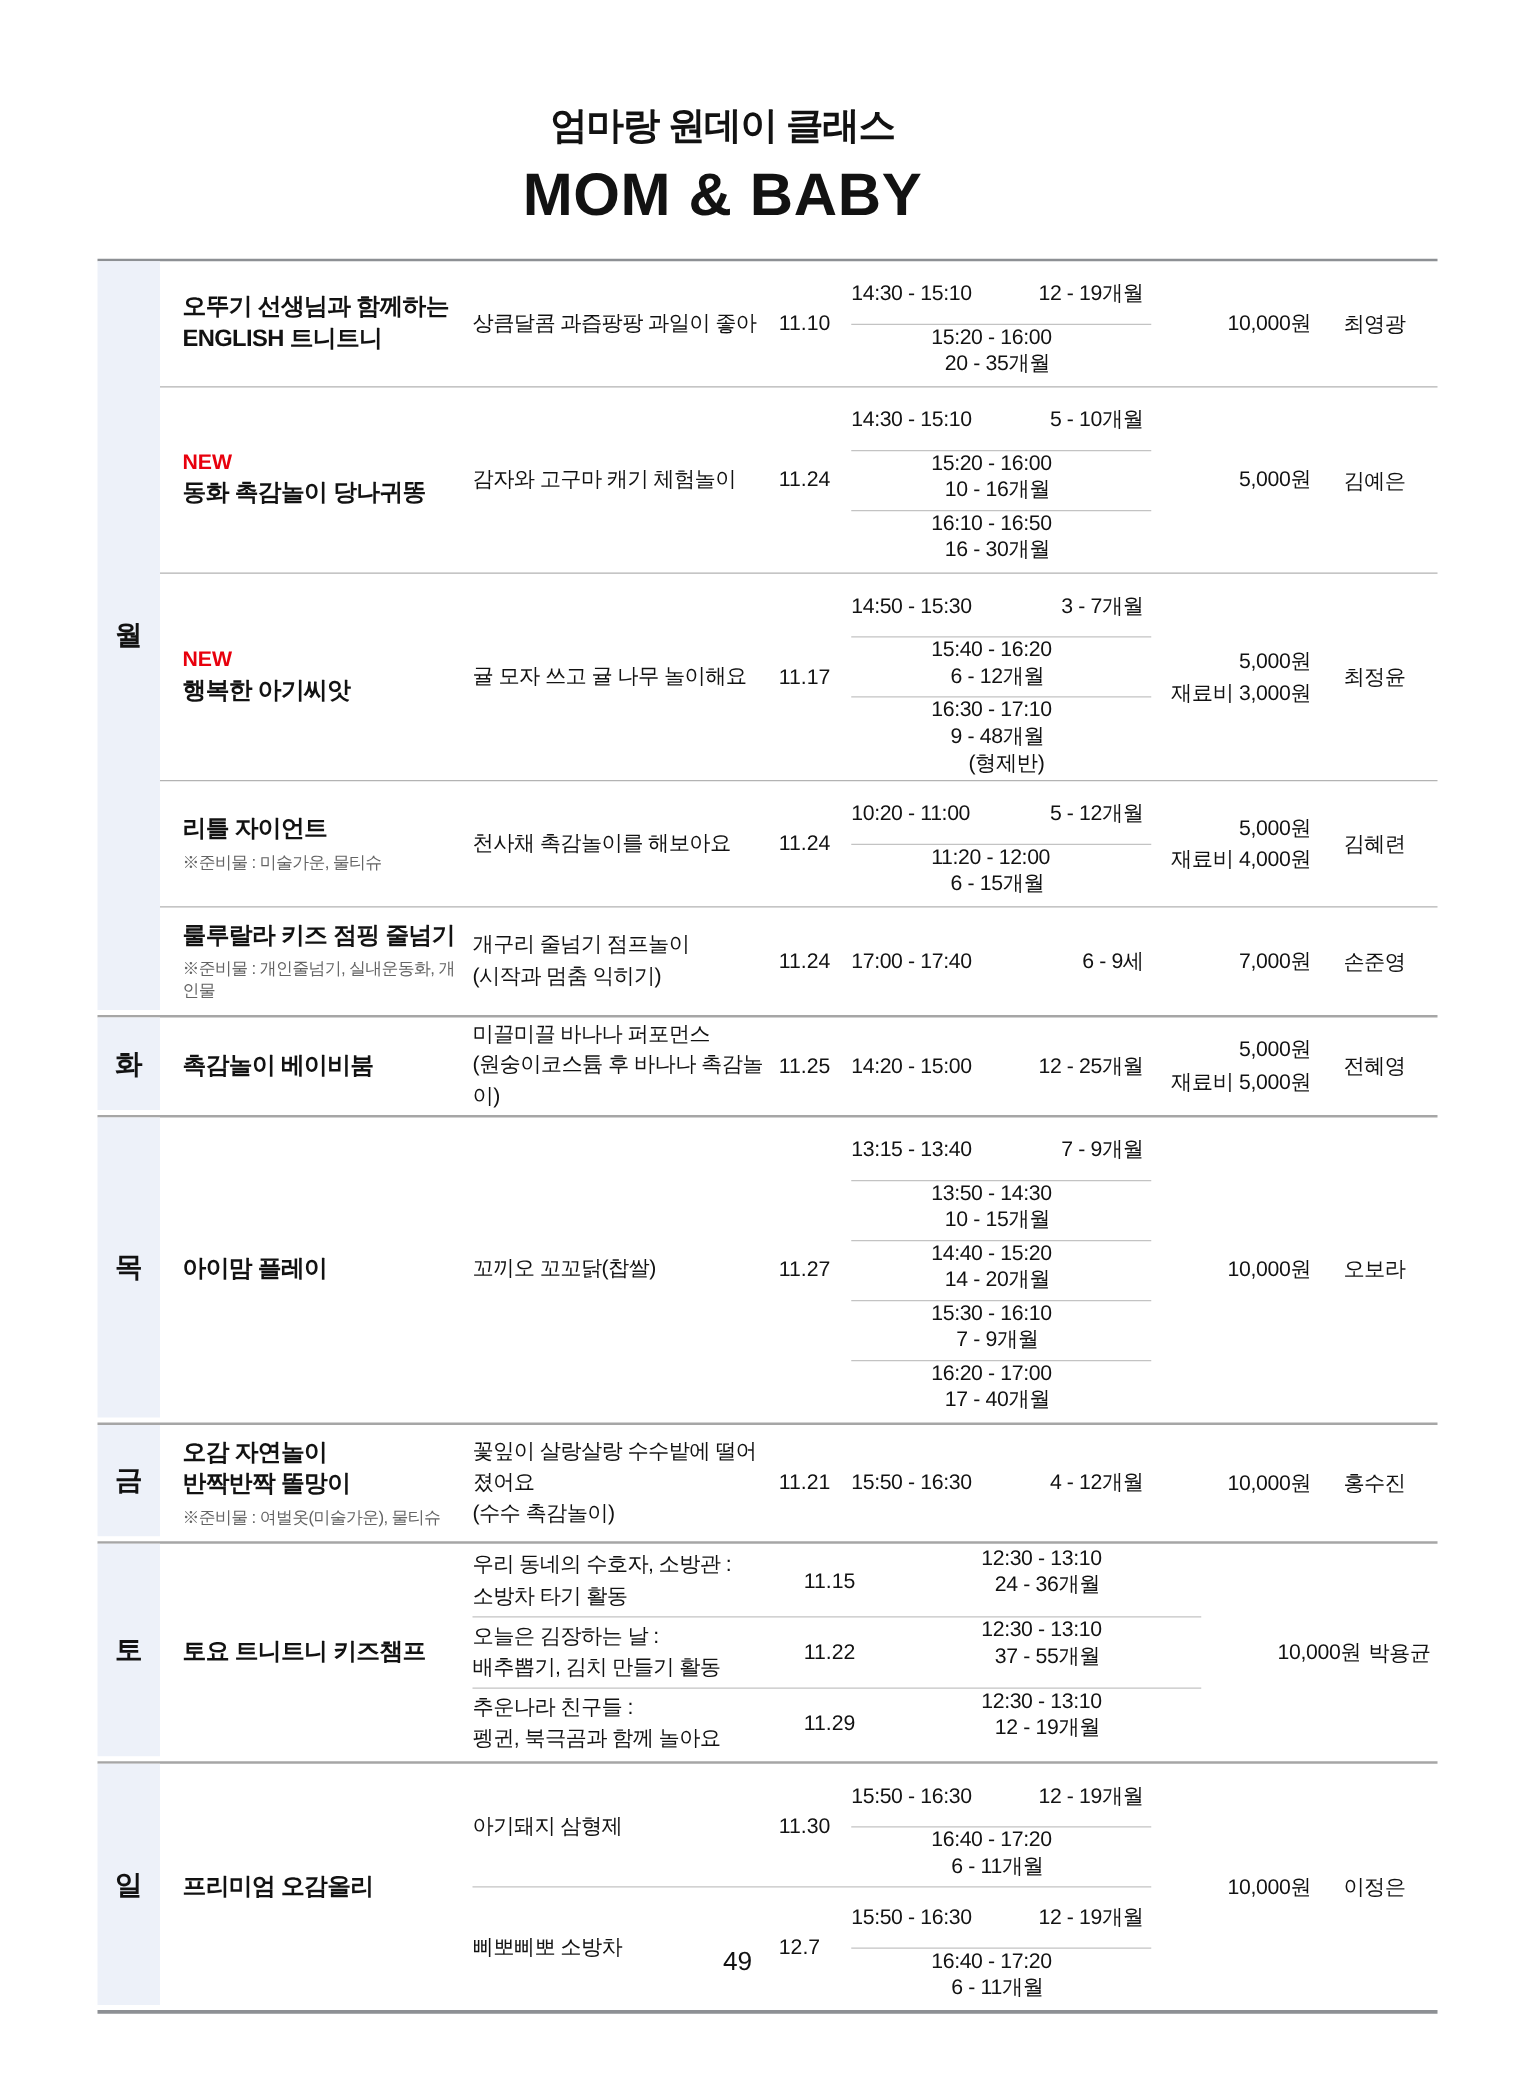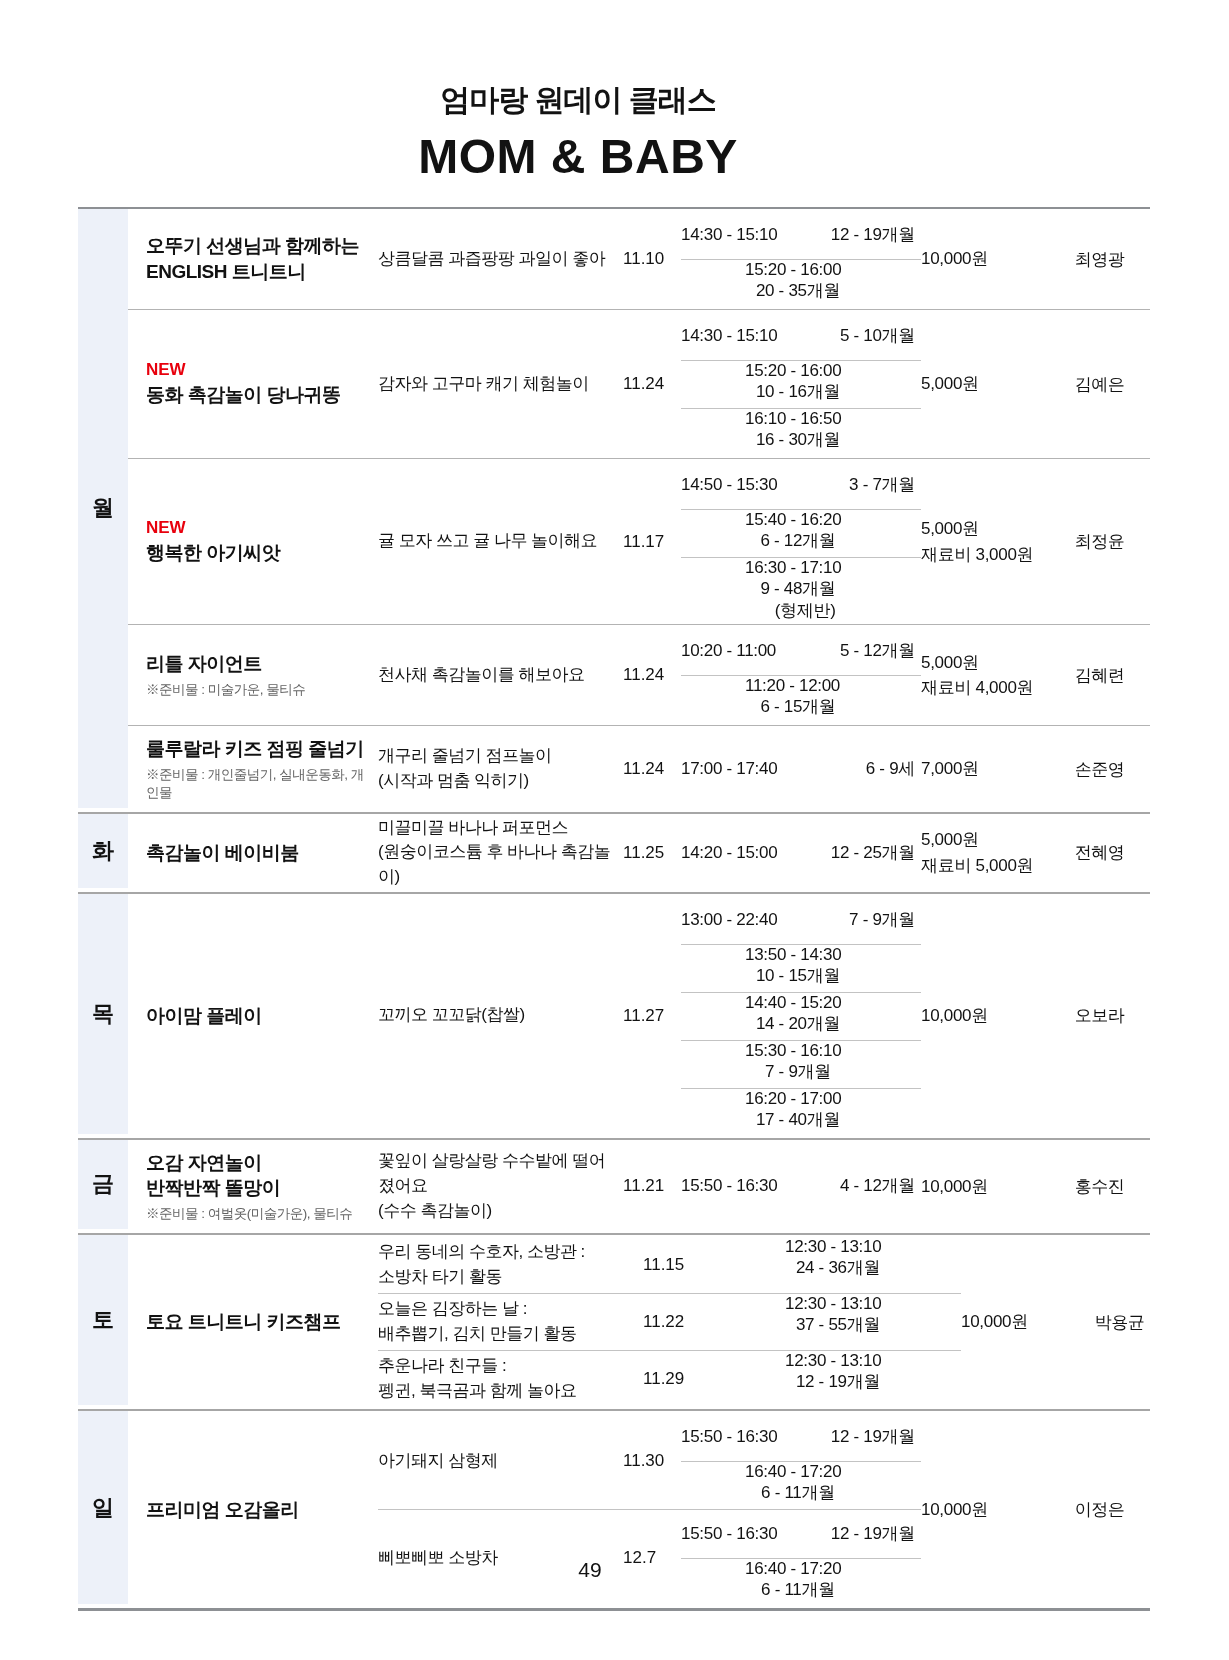--- a/index.html
+++ b/index.html
@@ -42,21 +42,21 @@
 
   .col-sched { flex:none; display:flex; align-items:center; }
   .date-cell { width:58px; flex:none; font-size:17px; font-weight:500; }
   .sessions { width:240px; display:flex; flex-direction:column;justify-content:center; }
   .session { min-height:48px; display:flex; align-items:center; width:240px; }
   .session + .session { border-top:1px solid #c3c3c3;flex-direction:column; }
   .time { width:112px; font-size:17px; font-weight:500; letter-spacing:-0.3px; }
   .age { flex:1; text-align:right; padding-right:6px; font-size:17px; font-weight:500;
          white-space:pre-line; line-height:1.3; letter-spacing:-0.3px; }
 
-  .col-price { width:128px; flex:none; font-size:17px; font-weight:500;
+  .col-price { width:128px; flex:none; text-align:right; font-size:17px; font-weight:500;
                white-space:pre-line; line-height:1.5; letter-spacing:-0.3px; }
   .col-teacher { flex:1; text-align:center; font-size:17px; font-weight:500; letter-spacing:-0.5px; }
 
   
   .acts { display:flex; flex-direction:column; }
   .act { display:flex; align-items:center; min-height:56px;gap:20px; }
   .act + .act { border-top:1px solid #c3c3c3; }
   .act .session { min-height:56px;flex-direction:column; }
 
   
@@ -239,21 +239,21 @@
       <div class="group-body">
         <div class="class-row">
           <div class="col-name">
             <div class="cname">아이맘 플레이</div>
           </div>
           <div class="col-desc">꼬끼오 꼬꼬닭(찹쌀)</div>
           <div class="col-sched">
             <div class="date-cell">11.27</div>
             <div class="sessions">
               <div class="session">
-                <span class="time">13:00 - 22:40</span>
+                <span class="time">13:15 - 13:40</span>
                 <span class="age">7 - 9개월</span>
               </div>
               <div class="session">
                 <span class="time">13:50 - 14:30</span>
                 <span class="age">10 - 15개월</span>
               </div>
               <div class="session">
                 <span class="time">14:40 - 15:20</span>
                 <span class="age">14 - 20개월</span>
               </div>

